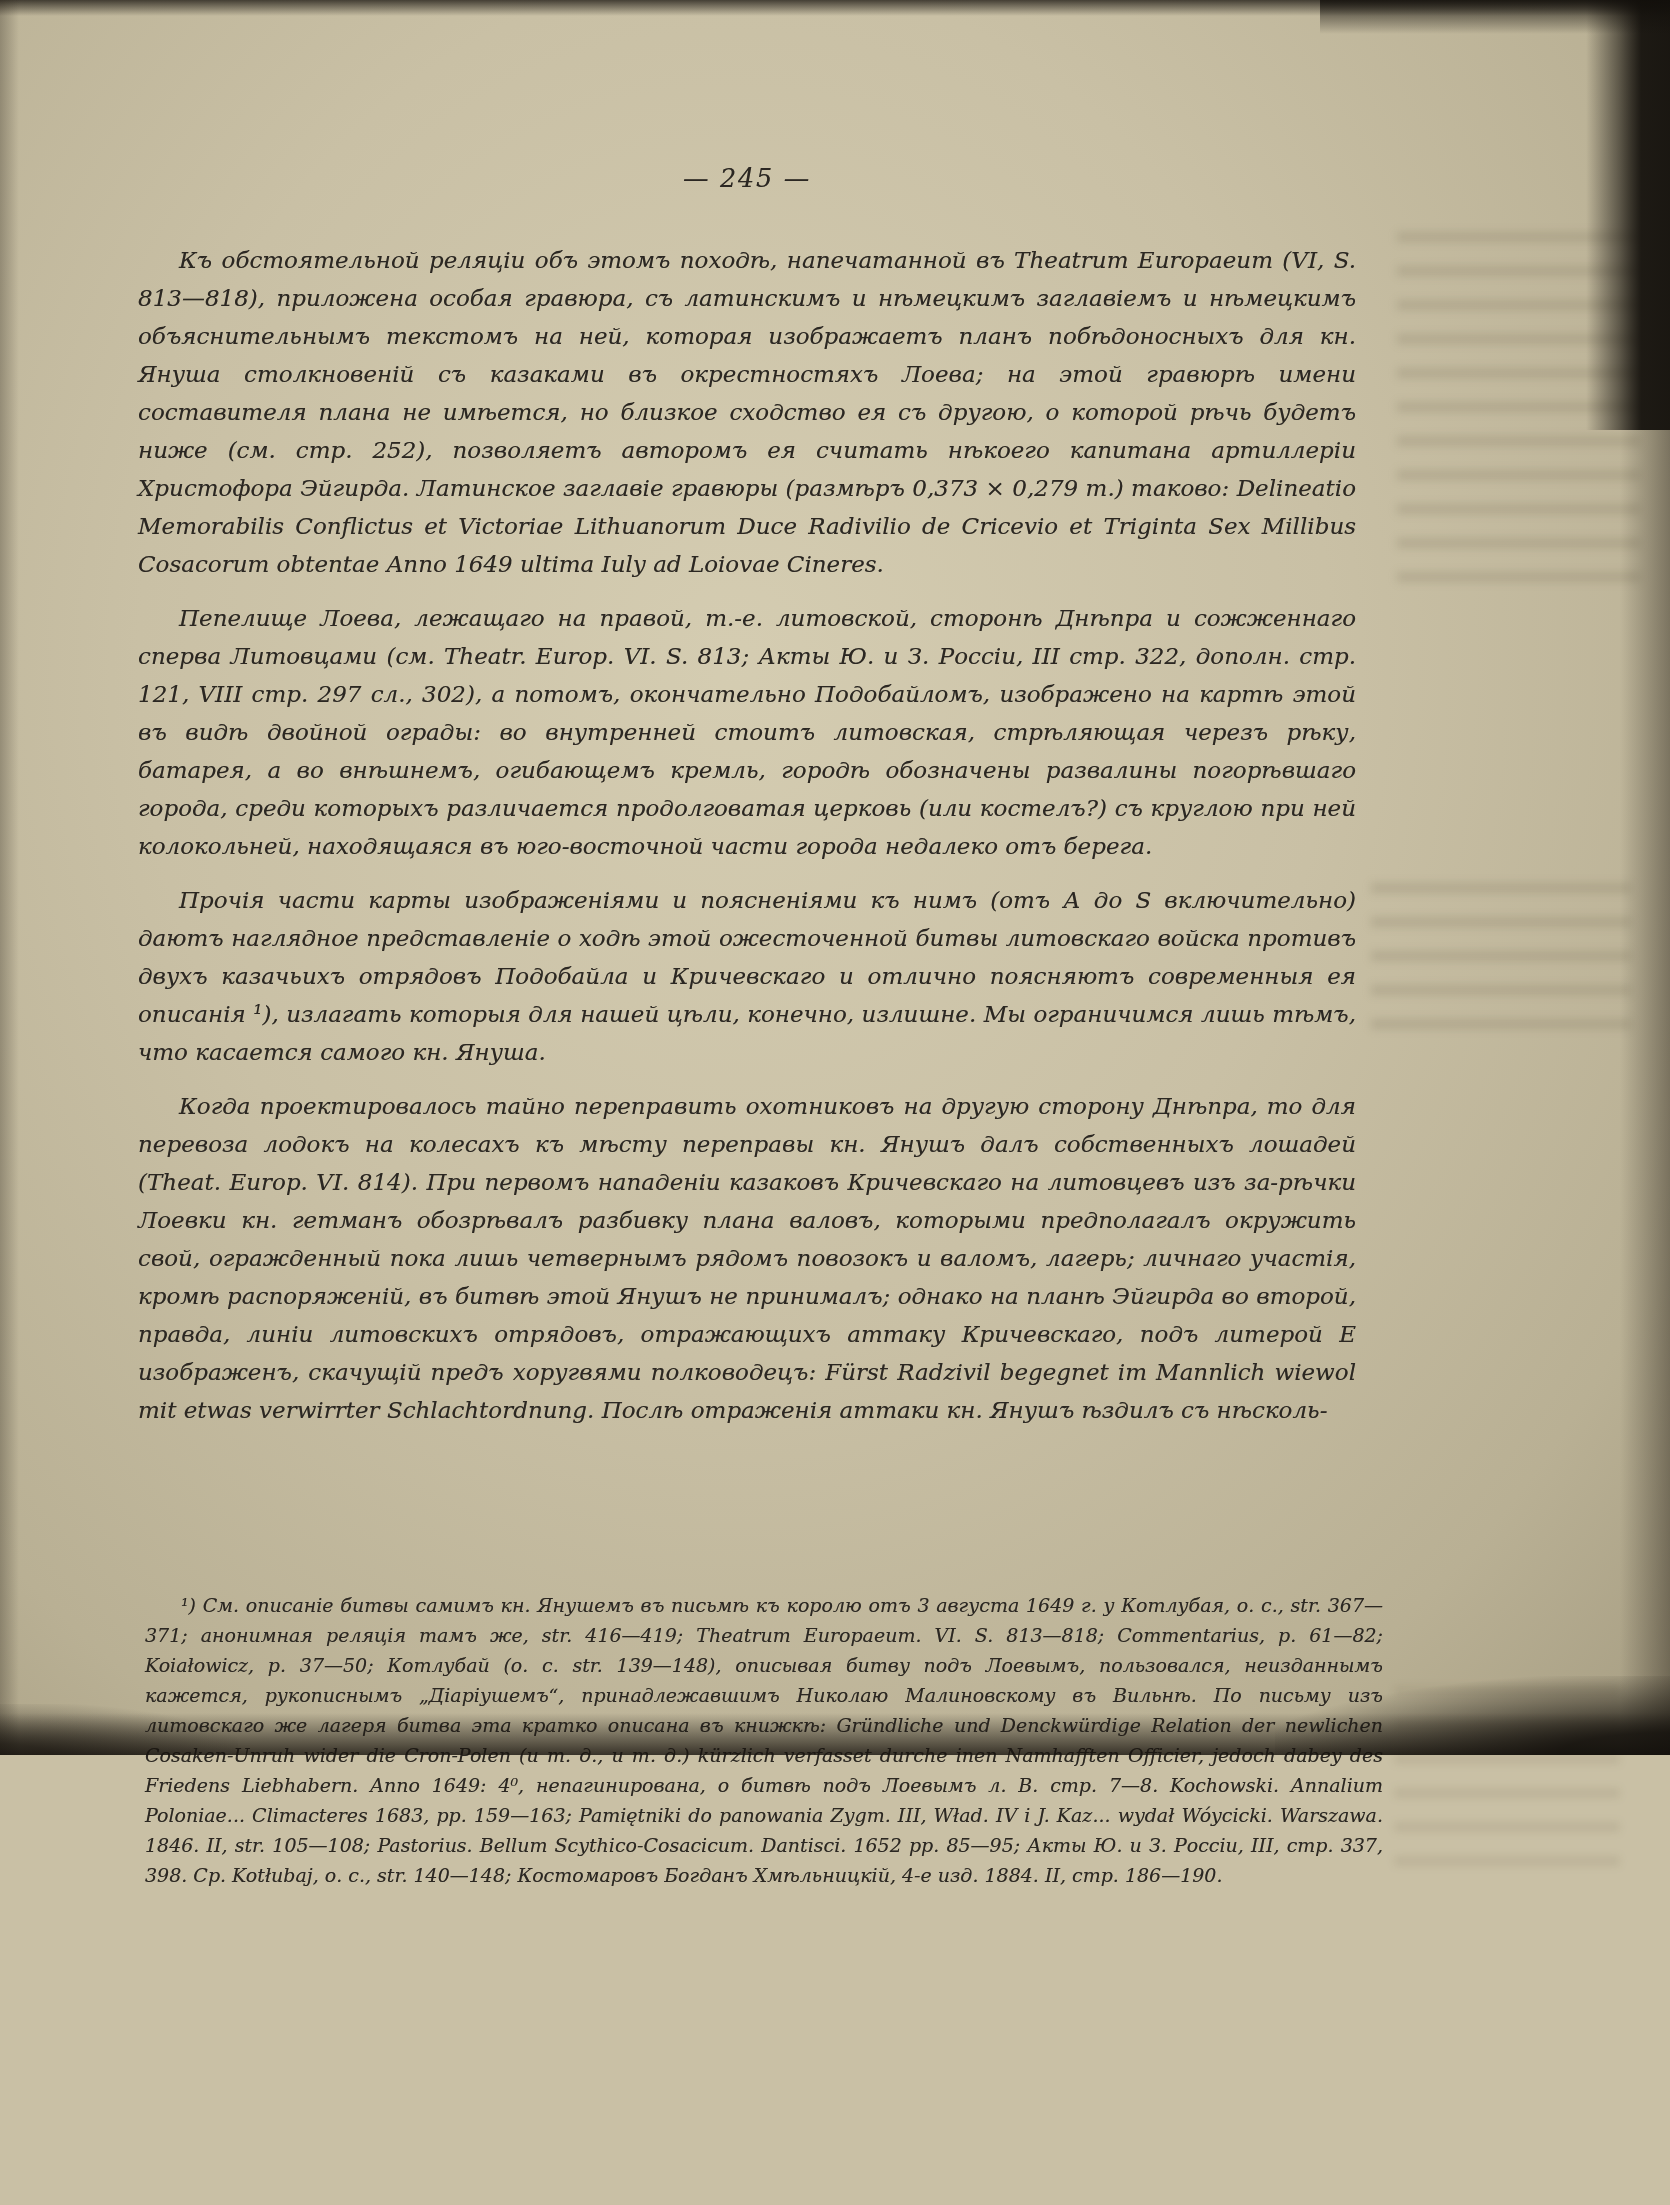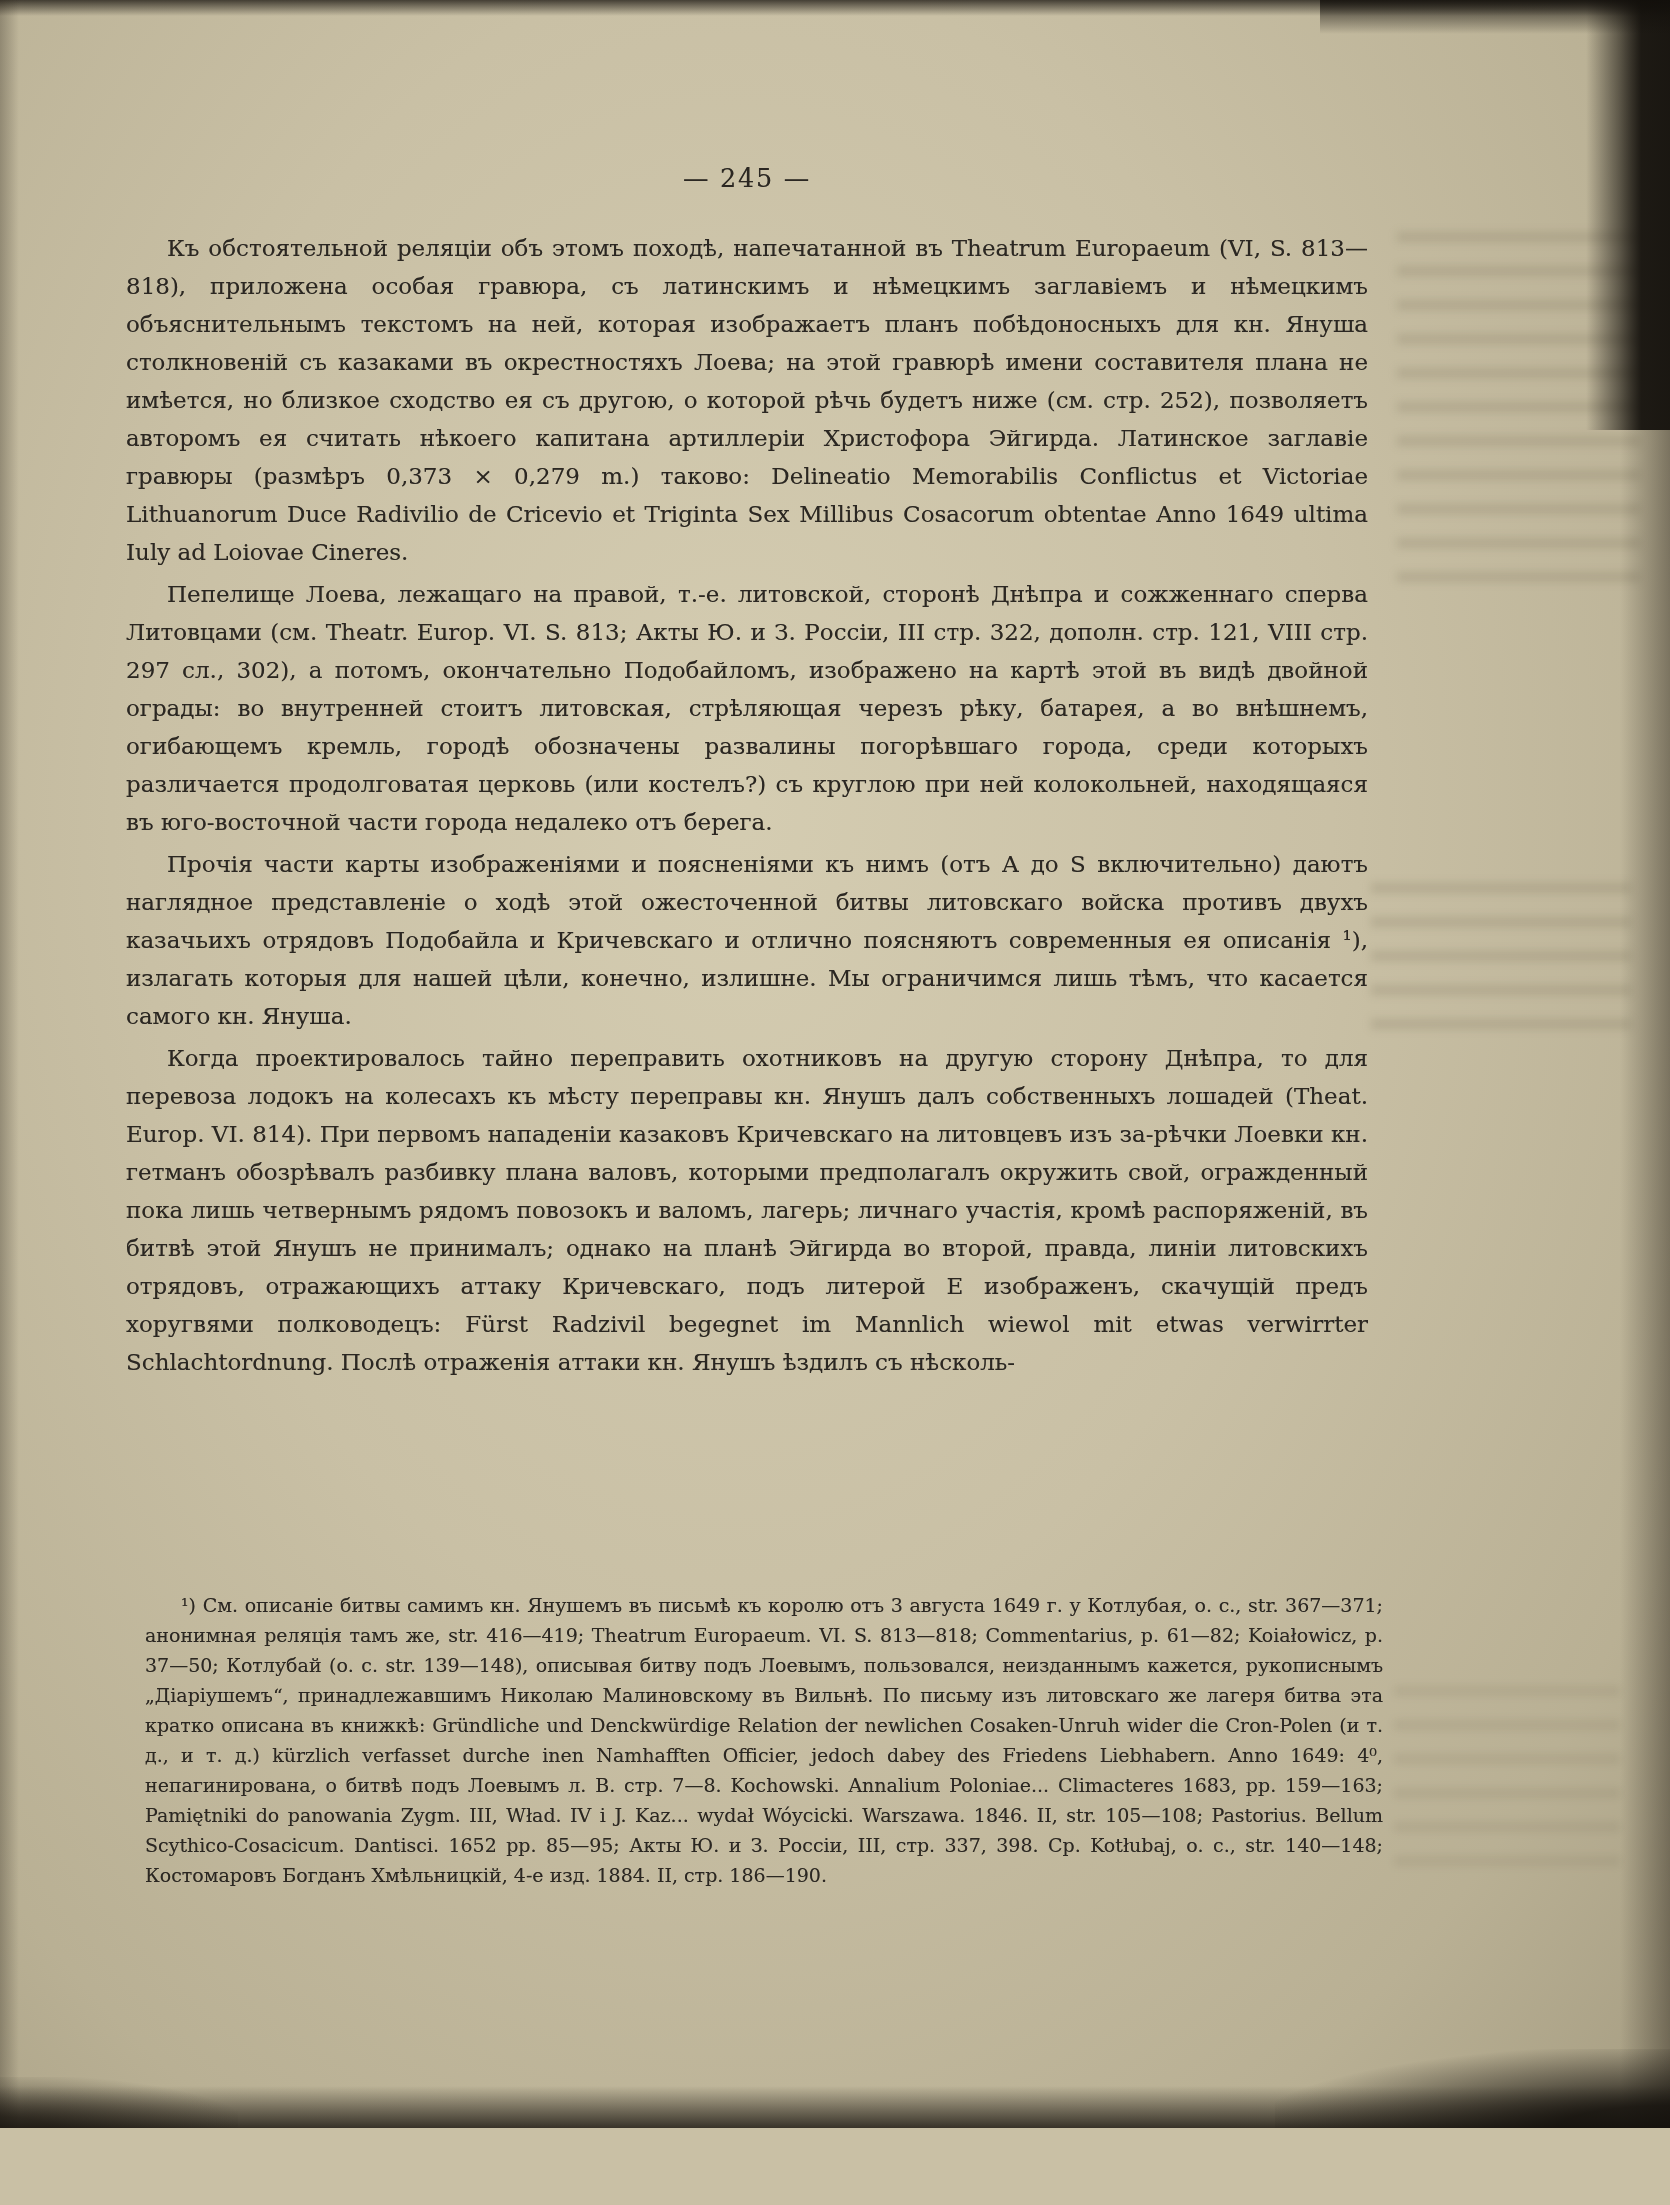--- a/index.html
+++ b/index.html
@@ -9,28 +9,29 @@
   body {
     width: 1671px;
     height: 2205px;
     overflow: hidden;
     font-family: "DejaVu Serif", "Liberation Serif", serif;
     background: var(--paper, #c9c0a5);
   }
   .scan {
     position: relative;
     width: 1671px;
-    height: 2128px;
+    height: 1755px;
     background:
       radial-gradient(ellipse at 44% 38%,
         rgba(213,205,178,0.95) 0%,
         rgba(201,192,165,0.9) 45%,
         rgba(184,175,147,0.95) 80%,
         rgba(166,157,130,1) 100%);
     color: var(--ink, #2b2722);
+    font-style: italic;
   }
   
   .page-number {
     position: absolute;
     left: 122px;
     top: 163px;
     width: 1250px;
     text-align: center;
     font-size: 25.5px;
     letter-spacing: 1.7px;
@@ -41,21 +42,21 @@
     position: absolute;
     left: 122px;
     top: 225px;
     width: 1250px;
     font-size: 23px;
     line-height: 38px;
     text-align: justify;
     text-shadow: 0 0 0.6px rgba(43,39,34,0.4);
   }
   .text-block p {
-    margin: 4px;
+    margin: 16px;
     text-indent: 41px;
   }
   .footnote {
     position: absolute;
     left: 129px;
     top: 1574px;
     width: 1270px;
     font-size: 19px;
     line-height: 30px;
     text-align: justify;

